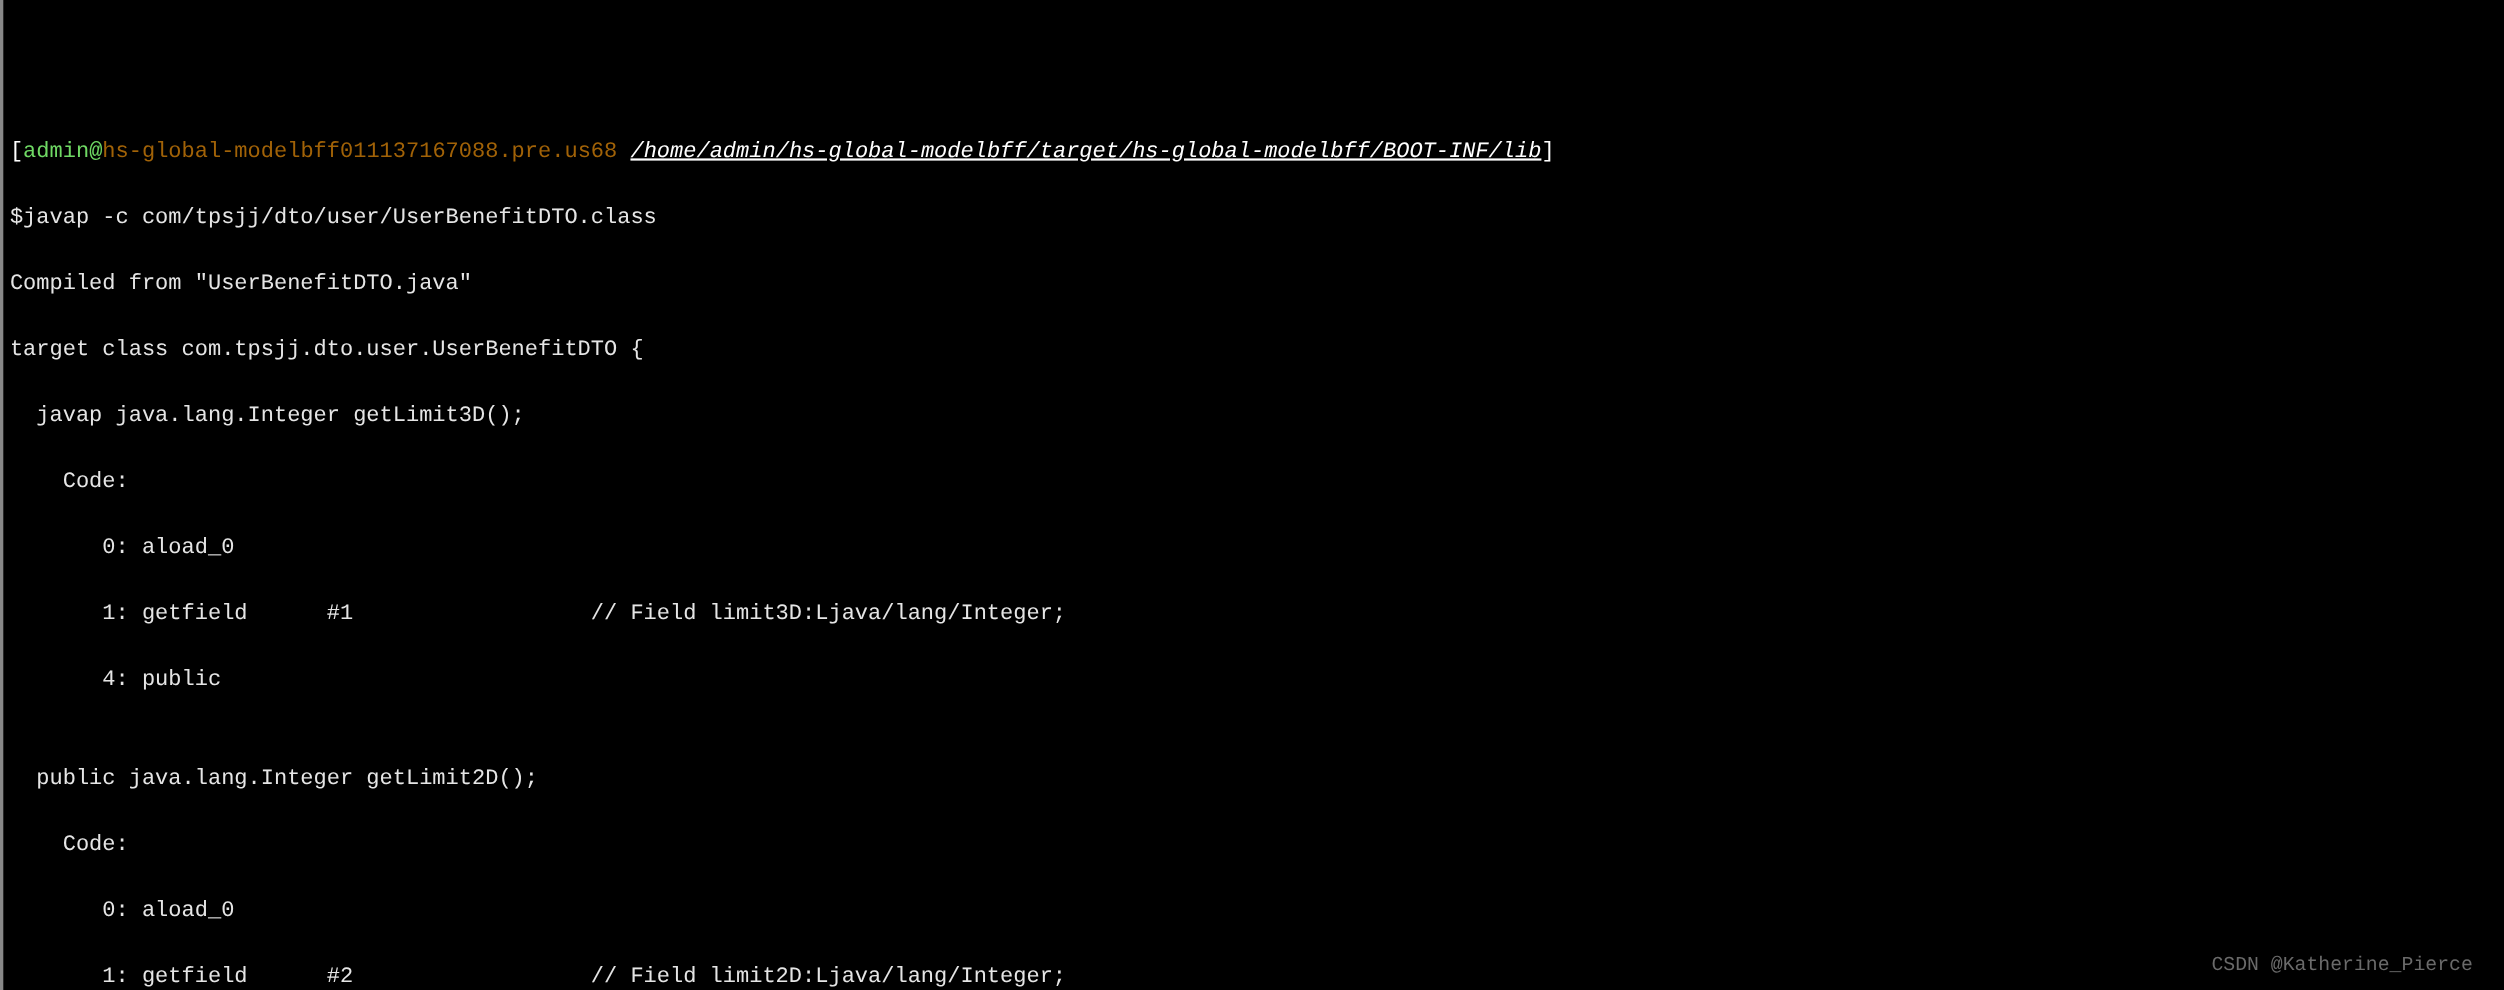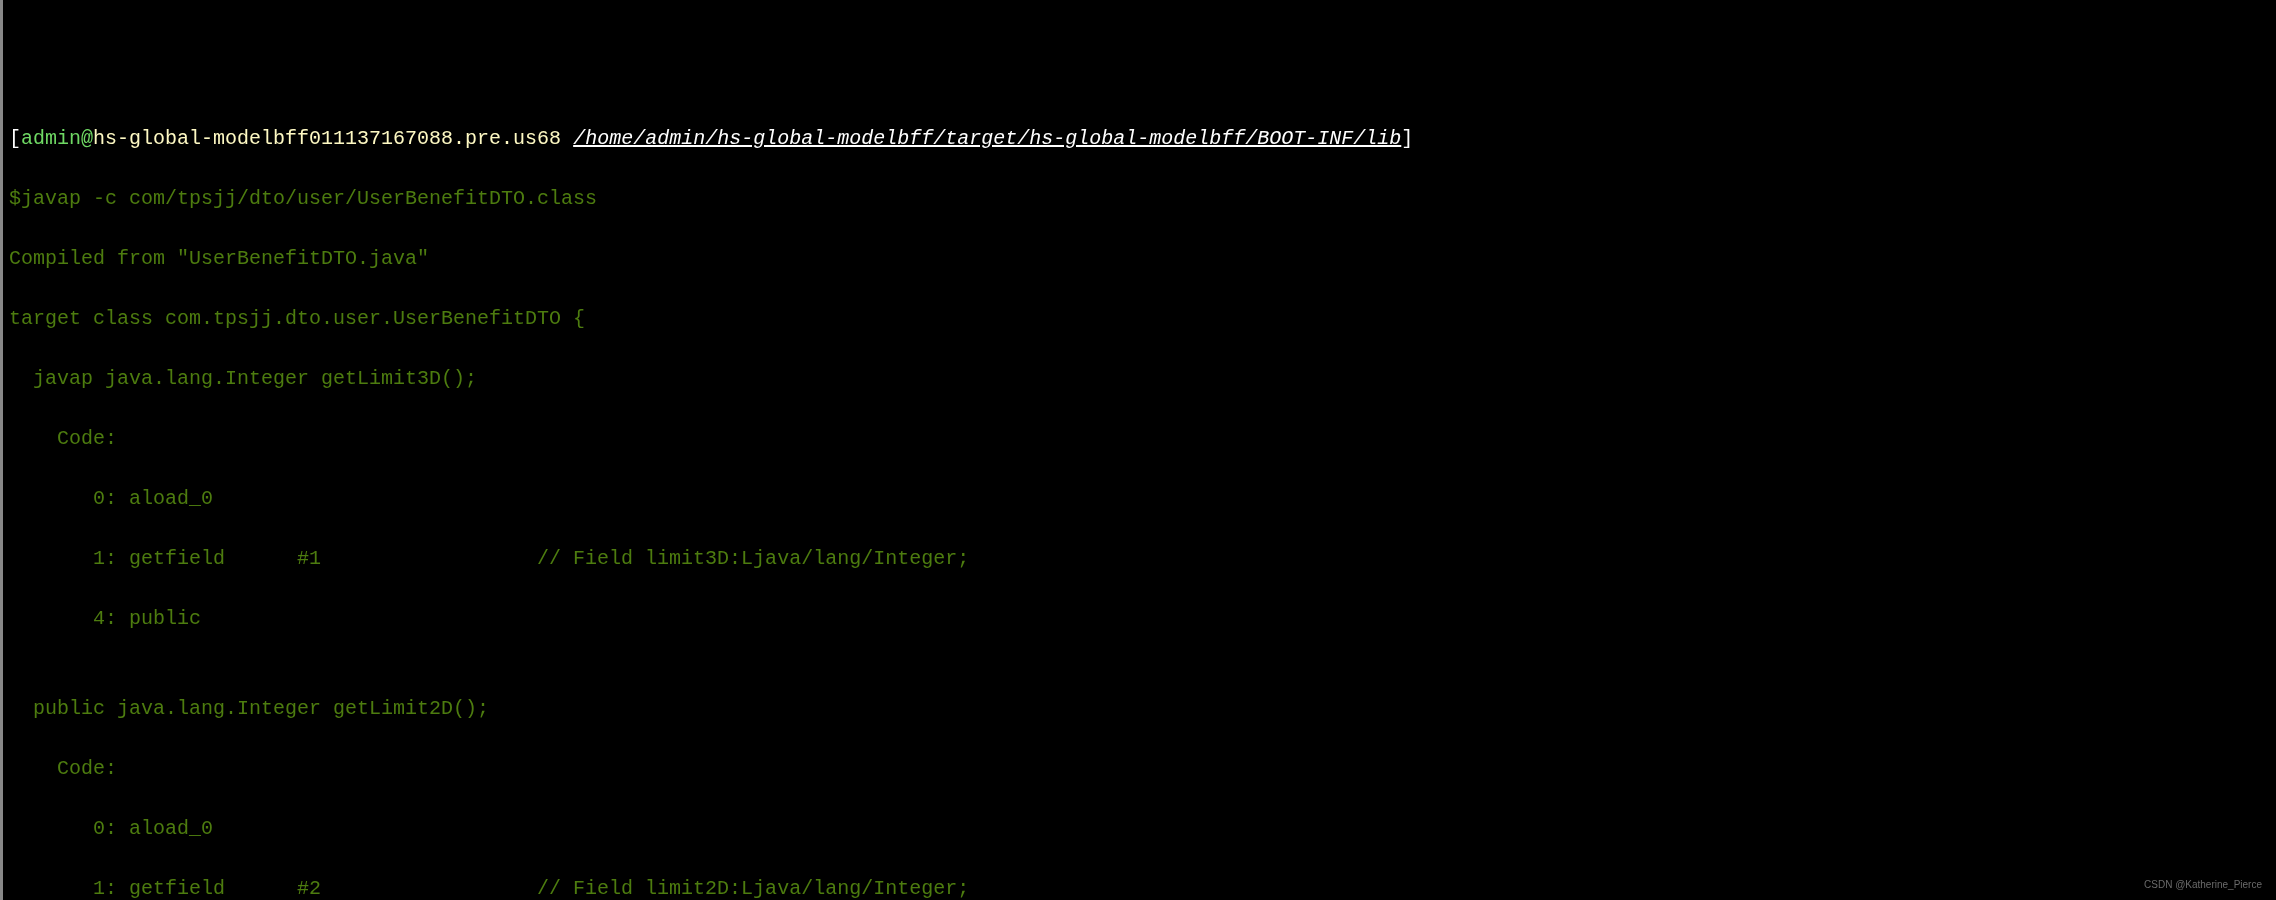--- a/index.html
+++ b/index.html
@@ -20,37 +20,37 @@
       line-height: 1.5;
       white-space: pre;
       border-left: 3px solid #888;
     }
     .prompt-line {
       display: block;
     }
     .bracket { color: #ffffff; }
     .user { color: #6fd964; text-align: right; }
     .at { color: #6fd964; }
-    .host { color: #fef9c3; }
+    .host { color: #a16207; }
     .path {
       color: #ffffff;
       text-decoration: underline;
       font-style: italic;
     }
     .cmd-line, .out-line {
-      color: #4d7c0f;
+      color: #e5e5e5;
       display: block;
     }
     .watermark {
       position: absolute;
       bottom: 8px;
-      right: 14px;
-      font-size: 10px;
+      right: 28px;
+      font-size: 18px;
       color: #6a6a6a;
-      font-family: Liberation Sans, sans-serif;
+      font-family: Liberation Mono, monospace;
       white-space: normal;
     }
   </style>
 </head>
 <body>
 
 
 
 <span class="prompt-line"><span class="bracket">[</span><span class="user">admin</span><span class="at">@</span><span class="host">hs-global-modelbff011137167088.pre.us68</span><span> </span><span class="path">/home/admin/hs-global-modelbff/target/hs-global-modelbff/BOOT-INF/lib</span><span class="bracket">]</span></span>
 <span class="cmd-line">$javap -c com/tpsjj/dto/user/UserBenefitDTO.class</span>

